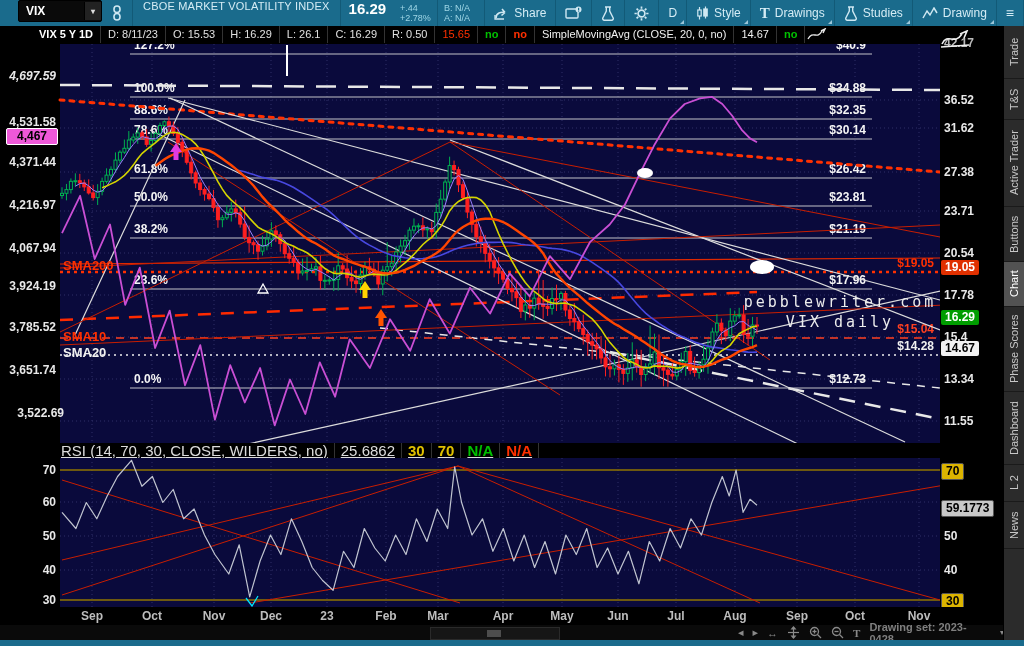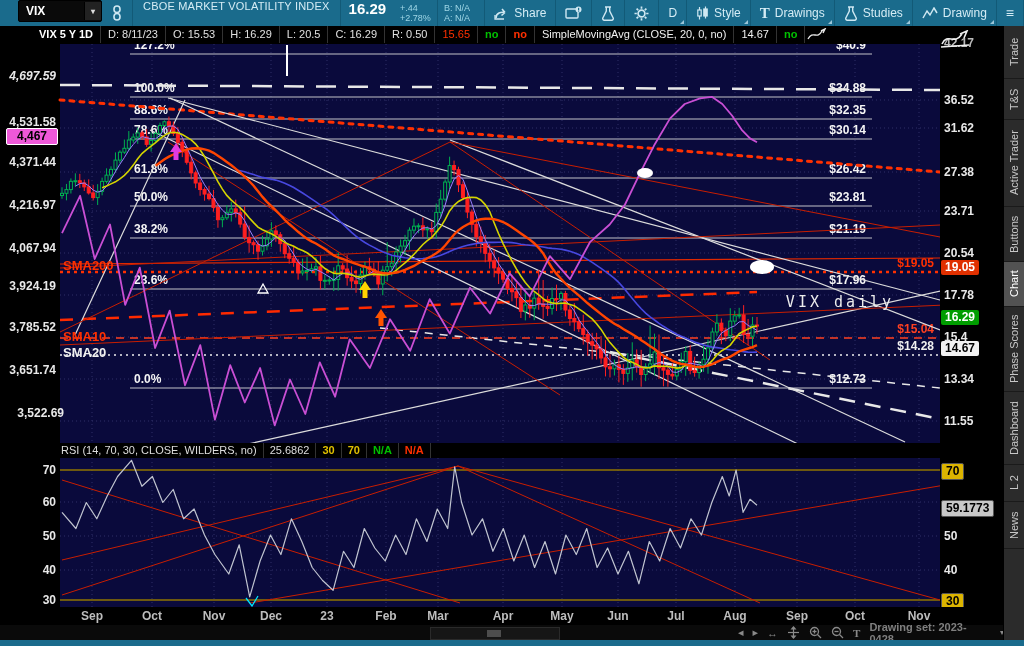--- a/index.html
+++ b/index.html
@@ -17,21 +17,21 @@
   .stack{display:flex;flex-direction:column;justify-content:center;line-height:10px;font-size:9px;color:#9fd6e6;padding:0 6px;}
   #lastPrice{font-size:15px;font-weight:bold;color:#fff;padding:0 8px;}
   .desc{padding:0 10px;font-size:11px;letter-spacing:.2px;}
   .icon-svg{display:block;}
   .menu-gl{font-size:14px;}
   
   #chartHeader{left:0;top:26px;width:1004px;height:17px;background:#000;display:flex;align-items:center;font-size:11px;color:#e0e0e0;overflow:hidden;}
   #chartHeader .seg{padding:0 7px;border-right:1px solid #333;height:17px;line-height:17px;white-space:nowrap;}
   #chartHeader .t{font-weight:bold;color:#fff;margin-left:32px;}
   .red{color:#ff3000;} .grn{color:#00c000;font-weight:bold;} .wht{color:#f0f0f0;}
-  #rsiHeader{left:0;top:443px;width:1004px;height:14px;background:#000;display:flex;align-items:center;font-size:11px;color:#ddd;}
+  #rsiHeader{left:0;top:443px;width:1004px;height:14px;background:#000;display:flex;align-items:center;font-size:15px;color:#ddd;text-decoration:underline;}
   #rsiHeader .seg{padding:0 6px;border-right:1px solid #333;height:15px;line-height:15px;white-space:nowrap;}
   #rsiHeader .first{margin-left:55px;}
   .yel{color:#e0c000;font-weight:bold;}
   
   .laxis{left:0;width:56px;text-align:right;font-weight:bold;font-size:12px;color:#e8e8e8;height:14px;line-height:14px;}
   .raxis{left:944px;width:58px;text-align:left;font-weight:bold;font-size:12px;color:#e8e8e8;height:14px;line-height:14px;}
   .badge{left:941px;padding:0 4px;height:15px;line-height:15px;border-radius:2px;font-weight:bold;font-size:12px;}
   
   #monthsRow{left:0;top:607px;width:1004px;height:18px;background:#000;}
   .mlab{top:2px;font-size:12px;color:#bdbdbd;transform:translateX(-50%);font-weight:bold;}
@@ -159,21 +159,21 @@
     <div class="tsep"></div>
     <div class="tbtn menu-gl">≡</div>
     <div class="tsep"></div>
   </div>
 
   <div id="chartHeader" class="abs">
     <span class="seg t">VIX 5 Y 1D</span>
     <span class="seg">D: 8/11/23</span>
     <span class="seg">O: 15.53</span>
     <span class="seg">H: 16.29</span>
-    <span class="seg">L: 20.5</span>
+    <span class="seg">L: 26.1</span>
     <span class="seg">C: 16.29</span>
     <span class="seg">R: 0.50</span>
     <span class="seg red">15.65</span>
     <span class="seg grn">no</span>
     <span class="seg red" style="font-weight:bold">no</span>
     <span class="seg wht">SimpleMovingAvg (CLOSE, 20, 0, no)</span>
     <span class="seg wht">14.67</span>
     <span class="seg grn">no</span>
 
     <svg width="20" height="14" viewBox="0 0 20 14" style="margin-left:2px">
@@ -590,20 +590,21 @@
       <polyline points="155.6,165.7 160.0,162.5 164.5,159.2 168.9,156.6 173.4,154.5 177.8,152.7 182.3,151.0 186.7,149.6 191.2,148.5 195.7,148.2 200.1,148.5 204.6,149.4 209.0,150.7 213.5,152.8 217.9,155.7 222.4,158.8 226.8,162.0 231.3,165.2 235.8,168.8 240.2,172.6 244.7,176.6 249.1,181.0 253.6,185.8 258.0,191.3 262.5,196.9 266.9,201.9 271.4,206.2 275.8,210.3 280.3,215.0 284.8,219.8 289.2,224.0 293.7,227.9 298.1,231.8 302.6,235.4 307.0,238.7 311.5,241.4 315.9,243.5 320.4,246.2 324.9,249.1 329.3,252.2 333.8,255.4 338.2,257.5 342.7,259.0 347.1,260.7 351.6,262.4 356.0,263.9 360.5,265.3 364.9,266.6 369.4,268.5 373.9,270.4 378.3,272.3 382.8,273.0 387.2,273.4 391.7,273.4 396.1,272.5 400.6,271.3 405.0,269.9 409.5,267.9 414.0,265.9 418.4,263.2 422.9,260.8 427.3,258.3 431.8,256.0 436.2,253.3 440.7,250.0 445.1,245.5 449.6,239.9 454.1,234.5 458.5,230.2 463.0,227.0 467.4,224.5 471.9,222.4 476.3,220.4 480.8,219.3 485.2,218.7 489.7,218.6 494.1,219.3 498.6,220.4 503.1,222.0 507.5,224.4 512.0,227.2 516.4,230.2 520.9,233.4 525.3,236.5 529.8,239.6 534.2,243.2 538.7,247.8 543.2,253.4 547.6,261.0 552.1,268.0 556.5,273.9 561.0,278.8 565.4,283.5 569.9,287.8 574.3,291.6 578.8,295.4 583.3,299.4 587.7,303.3 592.2,307.0 596.6,310.5 601.1,314.1 605.5,317.5 610.0,320.8 614.4,323.7 618.9,326.1 623.3,329.0 627.8,331.6 632.3,334.2 636.7,336.9 641.2,340.2 645.6,343.0 650.1,346.3 654.5,349.0 659.0,352.7 663.4,355.6 667.9,358.3 672.4,360.8 676.8,362.7 681.3,364.0 685.7,364.4 690.2,365.6 694.6,366.6 699.1,367.0 703.5,366.6 708.0,365.7 712.4,364.1 716.9,361.9 721.4,359.9 725.8,358.5 730.3,356.6 734.7,354.1 739.2,351.3 743.6,349.8 748.1,348.5 752.5,347.2 757.0,345.2 " fill="none" stroke="#ff4500" stroke-width="2.4"></polyline>
       <polyline points="62.0,233.2 80.1,195.8 94.7,259.0 110.0,224.5 125.2,304.9 139.8,267.6 155.1,348.0 169.7,310.6 185.0,385.3 200.3,345.1 214.9,419.7 230.2,365.2 244.8,402.5 260.1,368.0 274.7,425.4 290.0,379.5 305.3,414.0 319.8,362.3 335.1,396.7 349.7,339.3 369.9,368.0 390.0,319.3 410.2,350.8 429.7,299.2 449.8,333.6 470.0,287.7 490.1,313.5 509.6,273.3 529.7,296.3 549.9,256.1 570.0,279.1 590.2,241.8 609.7,224.5 625.0,204.5 640.2,172.9 654.8,144.2 670.1,118.4 684.7,104.0 700.0,98.3 711.8,96.8 722.3,104.0 732.0,115.5 741.7,129.8 750.0,138.4 757.0,142.2 " fill="none" stroke="#c94fd4" stroke-width="1.8" stroke-linejoin="round"></polyline>
       <ellipse cx="645" cy="173" rx="8" ry="5" fill="#fff"></ellipse>
       <ellipse cx="762" cy="267" rx="12" ry="7" fill="#fff"></ellipse>
       <path d="M176,143 l-6,9 h3.5 v8 h5 v-8 h3.5 z" fill="#e23ae2"></path>
       <path d="M365,281 l-6,9 h3.5 v8 h5 v-8 h3.5 z" fill="#ffd400"></path>
       <path d="M381,309 l-6,9 h3.5 v8 h5 v-8 h3.5 z" fill="#ff5400"></path>
       <path d="M263,284 l-5,9 h10 z" fill="none" stroke="#fff" stroke-width="1.3"></path>
     </svg>
   <div id="watermark" class="abs">
+    <div>pebblewriter.com</div>
     <div>VIX daily</div>
   </div>
 
   <div id="rsiHeader" class="abs">
     <span class="seg first">RSI (14, 70, 30, CLOSE, WILDERS, no)</span>
     <span class="seg">25.6862</span>
     <span class="seg yel">30</span>
     <span class="seg yel">70</span>
     <span class="seg grn">N/A</span>
     <span class="seg red" style="font-weight:bold">N/A</span>

